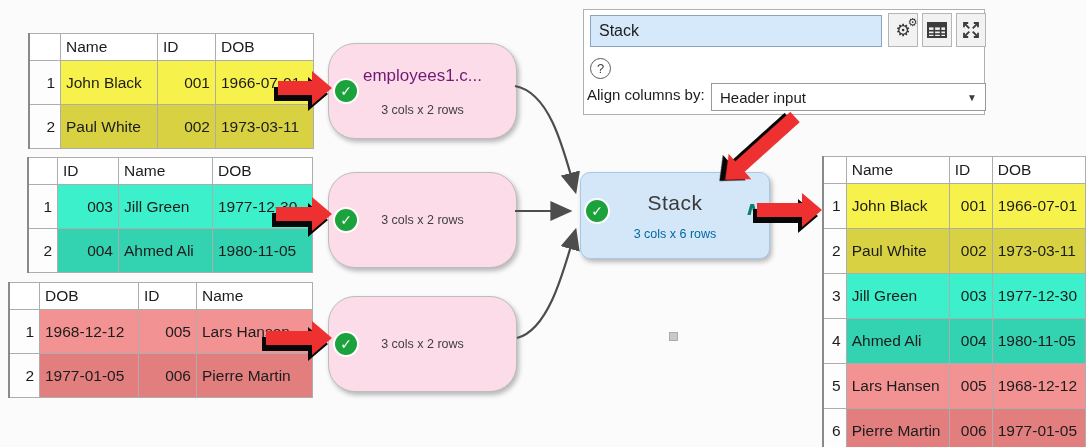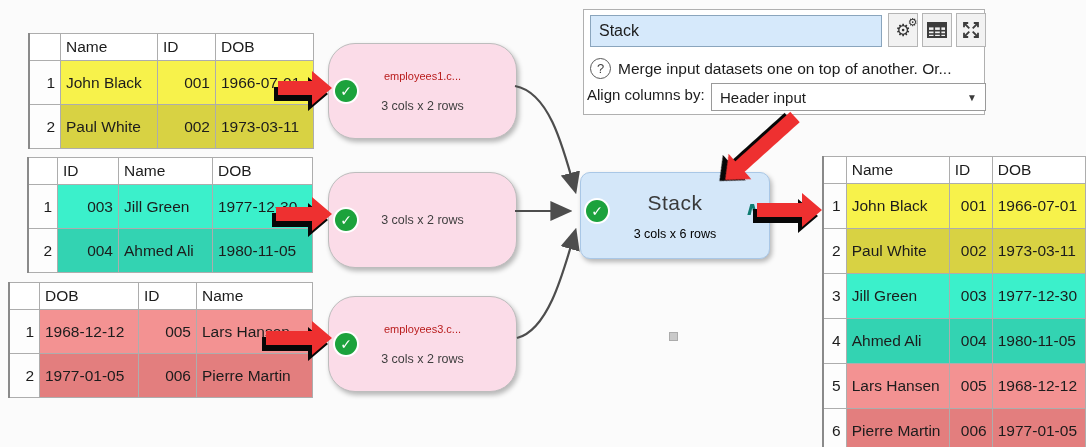--- a/index.html
+++ b/index.html
@@ -28,24 +28,24 @@
     position:absolute;z-index:2;display:flex;flex-direction:column;
     align-items:center;justify-content:center;gap:17px;
     box-shadow:2px 3px 5px rgba(0,0,0,.28);
   }
   .node-input{
     width:187px;height:94px;background:#fbdce8;border:1px solid #bdbdbd;border-radius:27px;
   }
   .node-stack{
     width:188px;height:85px;background:#d4e7f9;border:1.5px solid #a9c7e6;border-radius:10px;gap:12px;
   }
-  .node-title{font-size:11px;color:#b91c1c;}
+  .node-title{font-size:17px;color:#701a75;}
   .node-sub{font-size:12.5px;color:#3f3f3f;}
   .stack-title{font-size:21px;color:#3a3a3a;letter-spacing:.5px;}
-  .stack-sub{font-size:12.5px;color:#000000;}
+  .stack-sub{font-size:12.5px;color:#0369a1;}
   .check{
     position:absolute;width:22px;height:22px;border-radius:50%;
     background:#1ca23c;box-shadow:0 0 0 2px #fff;
     color:#fff;font-size:14px;font-weight:700;line-height:22px;text-align:center;
   }
   .node-input .check{left:6px;top:36px;}
   .node-stack .check{left:5px;top:27px;}
   .caret{
     position:absolute;right:9px;top:24px;font-size:19px;font-weight:700;color:#0f7d72;
   }
@@ -224,21 +224,20 @@
     <span class="node-sub">3 cols x 2 rows</span>
   </div>
 
   <div class="node node-input" style="left:328px;top:172px;">
     <span class="check">✓</span>
     <span class="node-sub">3 cols x 2 rows</span>
   </div>
 
   <div class="node node-input" style="left:328px;top:296px;">
     <span class="check">✓</span>
-    <span class="node-title">employees3.c...</span>
     <span class="node-sub">3 cols x 2 rows</span>
   </div>
 
   <div class="node node-stack" style="left:580px;top:172px;">
     <span class="check">✓</span>
     <span class="node-title stack-title">Stack</span>
     <span class="node-sub stack-sub">3 cols x 6 rows</span>
     <span class="caret">∧</span>
   </div>
 
@@ -260,21 +259,20 @@
     <button class="icon-btn btn-max">
       <svg width="20" height="20" viewBox="0 0 20 20" stroke="#3c3c3c" stroke-width="1.8" fill="none">
         <path d="M8.3,8.3 L3,3 M3,7.2 L3,3 L7.2,3"></path>
         <path d="M11.7,8.3 L17,3 M12.8,3 L17,3 L17,7.2"></path>
         <path d="M8.3,11.7 L3,17 M3,12.8 L3,17 L7.2,17"></path>
         <path d="M11.7,11.7 L17,17 M17,12.8 L17,17 L12.8,17"></path>
       </svg>
     </button>
     <div class="help-row">
       <span class="help-circle">?</span>
-      <span class="help-text">Merge input datasets one on top of another. Or...</span>
     </div>
     <div class="align-row">
       <span class="align-label">Align columns by:</span>
       <div class="dropdown">
         <span>Header input</span>
         <span class="dd-arrow">▼</span>
       </div>
     </div>
   </div>
 

